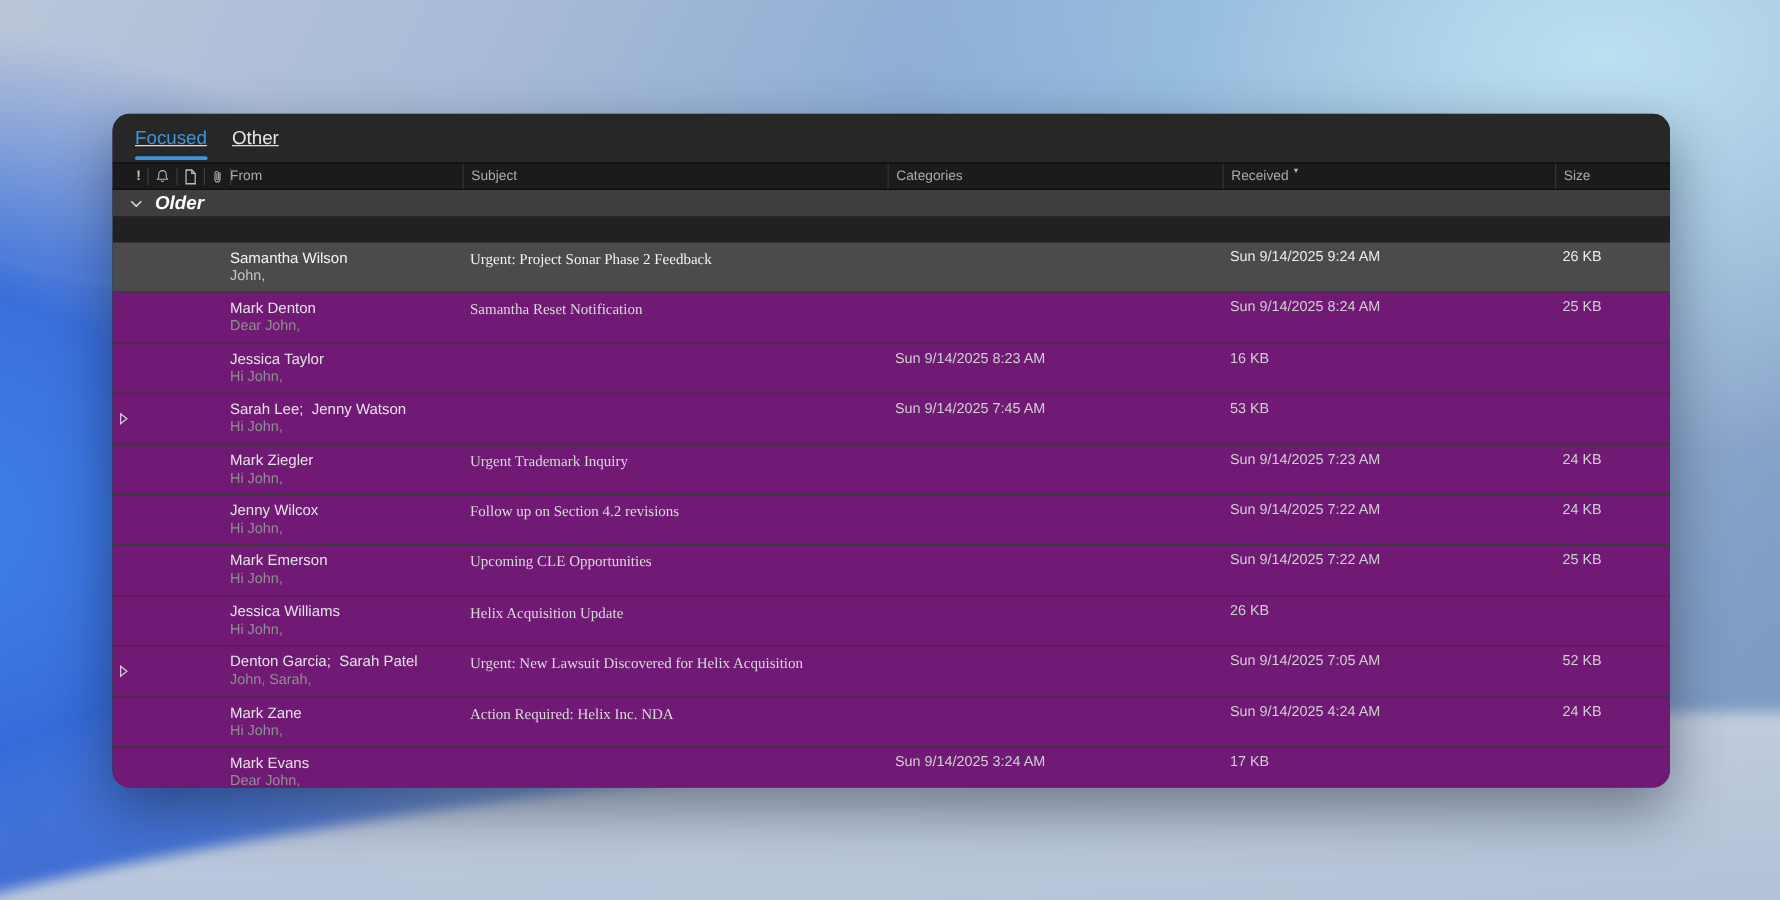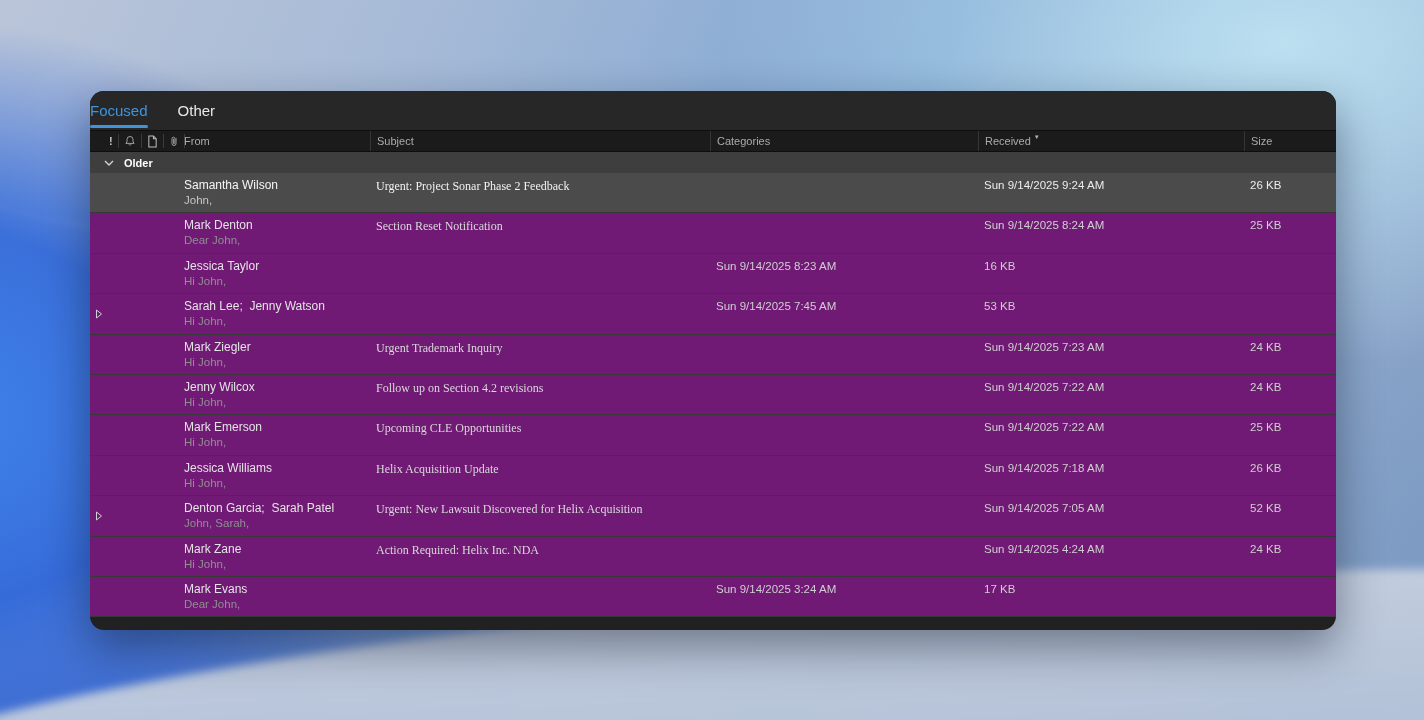--- a/index.html
+++ b/index.html
@@ -18,21 +18,21 @@
     filter:blur(5px);opacity:.96;}
   .wp-streak{position:absolute;left:-60px;top:-40px;width:1100px;height:260px;
     border-bottom:2px solid rgba(255,255,255,.35);border-radius:50%;
     transform:rotate(-7deg);filter:blur(3px);opacity:.5;}
   
   .panel{position:absolute;left:90px;top:91px;width:1246px;height:539px;
     background:#212121;border-radius:14px;overflow:hidden;
     box-shadow:0 18px 45px rgba(10,20,40,.45);color:#ddd;font-size:12px;}
   
   .tabbar{height:39px;background:#272727;display:flex;align-items:center;
-    padding-left:0;gap:30px;}
+    padding-left:18px;gap:20px;text-decoration:underline;}
   .tab{position:relative;height:100%;display:flex;align-items:center;
     font-size:15px;color:#e8e8e8;cursor:pointer;}
   .tab.active{color:var(--accent);}
   .tab-underline{position:absolute;left:0;right:0;bottom:2px;height:3px;
     border-radius:2px;background:var(--accent);}
   
   .colheader{height:22px;background:#1b1b1b;border-top:1px solid #0e0e0e;
     border-bottom:1px solid #0e0e0e;display:grid;
     grid-template-columns:88px 192px 340px 268px 266px 1fr;
     align-items:stretch;font-size:11px;color:#ababab;box-sizing:border-box;}
@@ -41,27 +41,27 @@
     height:14px;padding:0 5px;border-right:1px solid #3b3b3b;cursor:pointer;}
   .icon-cell:last-child{border-right:1px solid #3b3b3b;}
   .imp{font-weight:bold;color:#c4c4c4;font-size:11px;}
   .hcell{display:flex;align-items:center;padding-left:6px;cursor:pointer;
     border-left:1px solid #353535;}
   .hcell.first{border-left:none;}
   .sort-arrow{font-size:6px;color:#b5b5b5;margin-left:3px;position:relative;top:-4px;}
   
   .group-row{height:21px;background:#3e3e3e;display:flex;align-items:center;
     padding-left:14px;gap:10px;cursor:pointer;}
-  .group-label{font-size:11px;font-weight:bold;color:#fff;}
+  .group-label{font-size:15px;font-weight:bold;color:#fff;font-style:italic;}
   
   .rows{}
   .row{height:40.4px;box-sizing:border-box;display:grid;
     grid-template-columns:88px 192px 340px 268px 266px 1fr;
     background:#701a75;border-bottom:1px solid #383838;cursor:pointer;}
-  .row.selected{background:#4b4b4b;}
+  .row.selected{background:#4b4b4b;margin-top:21px;}
   .gutter{display:flex;align-items:center;padding-left:5px;}
   .cell{padding-left:6px;overflow:hidden;white-space:nowrap;}
   .from-cell{padding-top:5px;}
   .sender{color:#e4e4e4;font-size:12px;line-height:15px;white-space:pre;}
   .preview{color:#8f8f8f;font-size:11.5px;line-height:15px;white-space:pre;}
   .row.selected .sender{color:#f6f6f6;}
   .row.selected .preview{color:#c6c6c6;}
   .subject-cell{display:flex;align-items:flex-start;padding-top:6px;
     color:#d9d9d9;font-size:12px;font-family:Liberation Serif, serif;}
   .row.selected .subject-cell{color:#f2f2f2;}
@@ -171,21 +171,21 @@
       <span class="expand-arrow" style="visibility: hidden;">
         <svg width="8" height="10" viewBox="0 0 8 10">
               <path d="M1.5 1l5 4-5 4z" fill="none" stroke="#cfcfcf" stroke-width="1"></path>
             </svg>
       </span>
     </div>
     <div class="cell from-cell">
       <div class="sender">Mark Denton</div>
       <div class="preview">Dear John,</div>
     </div>
-    <div class="cell subject-cell">Section Reset Notification</div>
+    <div class="cell subject-cell">Samantha Reset Notification</div>
     <div class="cell meta-cell"></div>
     <div class="cell meta-cell">Sun 9/14/2025 8:24 AM</div>
     <div class="cell meta-cell">25 KB</div>
   </div>
 
   <div class="row">
     <div class="gutter">
       <span class="expand-arrow" style="visibility: hidden;">
         <svg width="8" height="10" viewBox="0 0 8 10">
               <path d="M1.5 1l5 4-5 4z" fill="none" stroke="#cfcfcf" stroke-width="1"></path>
@@ -279,21 +279,20 @@
               <path d="M1.5 1l5 4-5 4z" fill="none" stroke="#cfcfcf" stroke-width="1"></path>
             </svg>
       </span>
     </div>
     <div class="cell from-cell">
       <div class="sender">Jessica Williams</div>
       <div class="preview">Hi John,</div>
     </div>
     <div class="cell subject-cell">Helix Acquisition Update</div>
     <div class="cell meta-cell"></div>
-    <div class="cell meta-cell">Sun 9/14/2025 7:18 AM</div>
     <div class="cell meta-cell">26 KB</div>
   </div>
 
   <div class="row">
     <div class="gutter">
       <span class="expand-arrow">
         <svg width="8" height="10" viewBox="0 0 8 10">
               <path d="M1.5 1l5 4-5 4z" fill="none" stroke="#cfcfcf" stroke-width="1"></path>
             </svg>
       </span>

